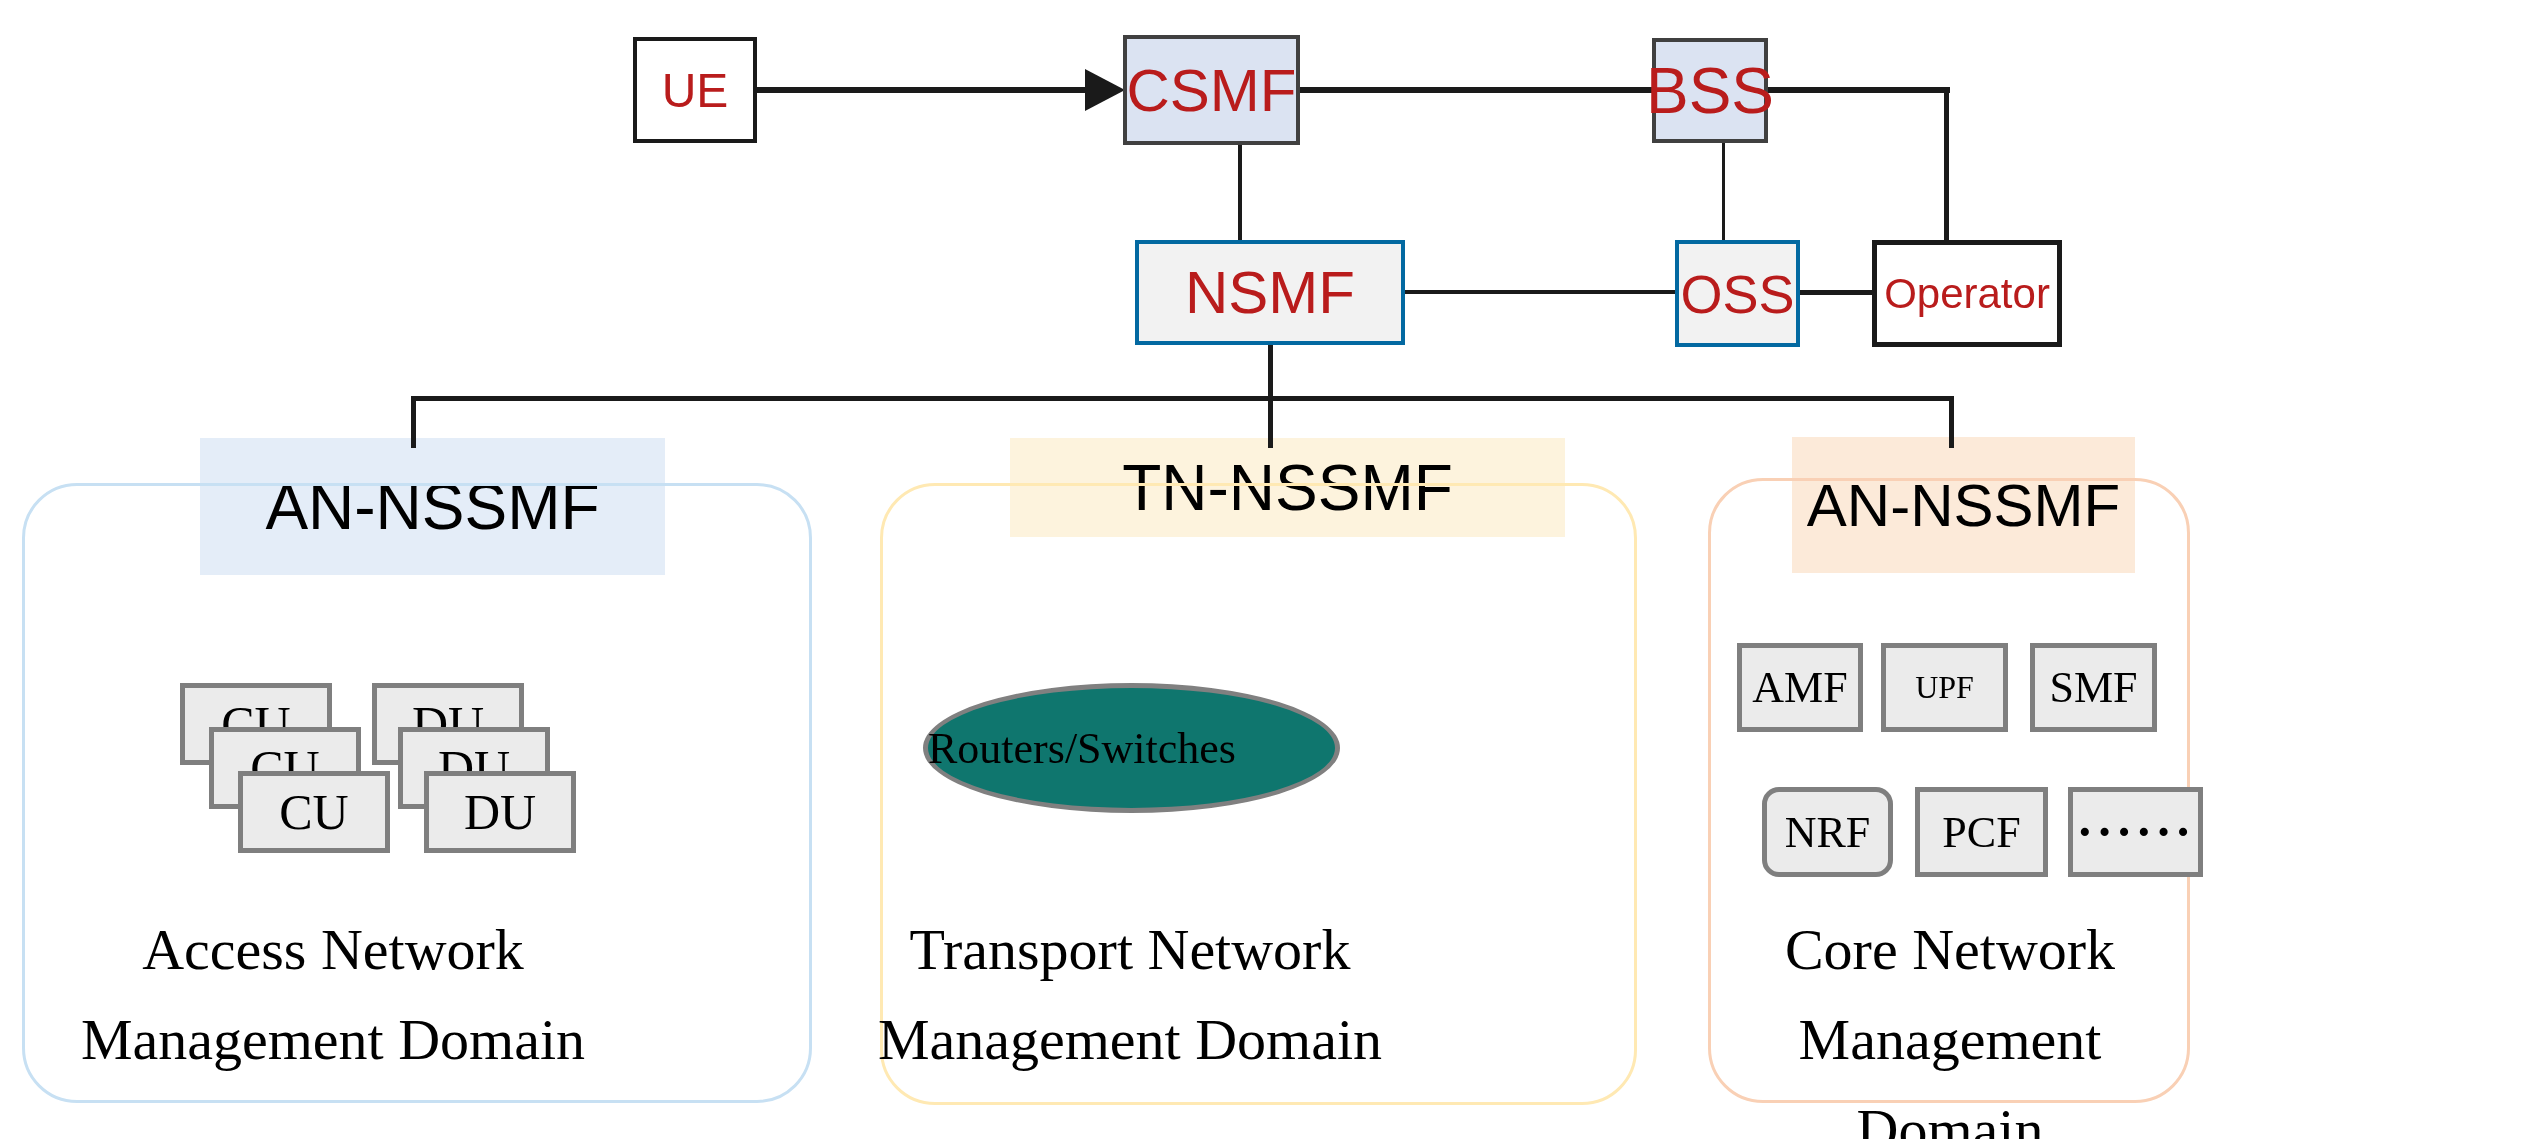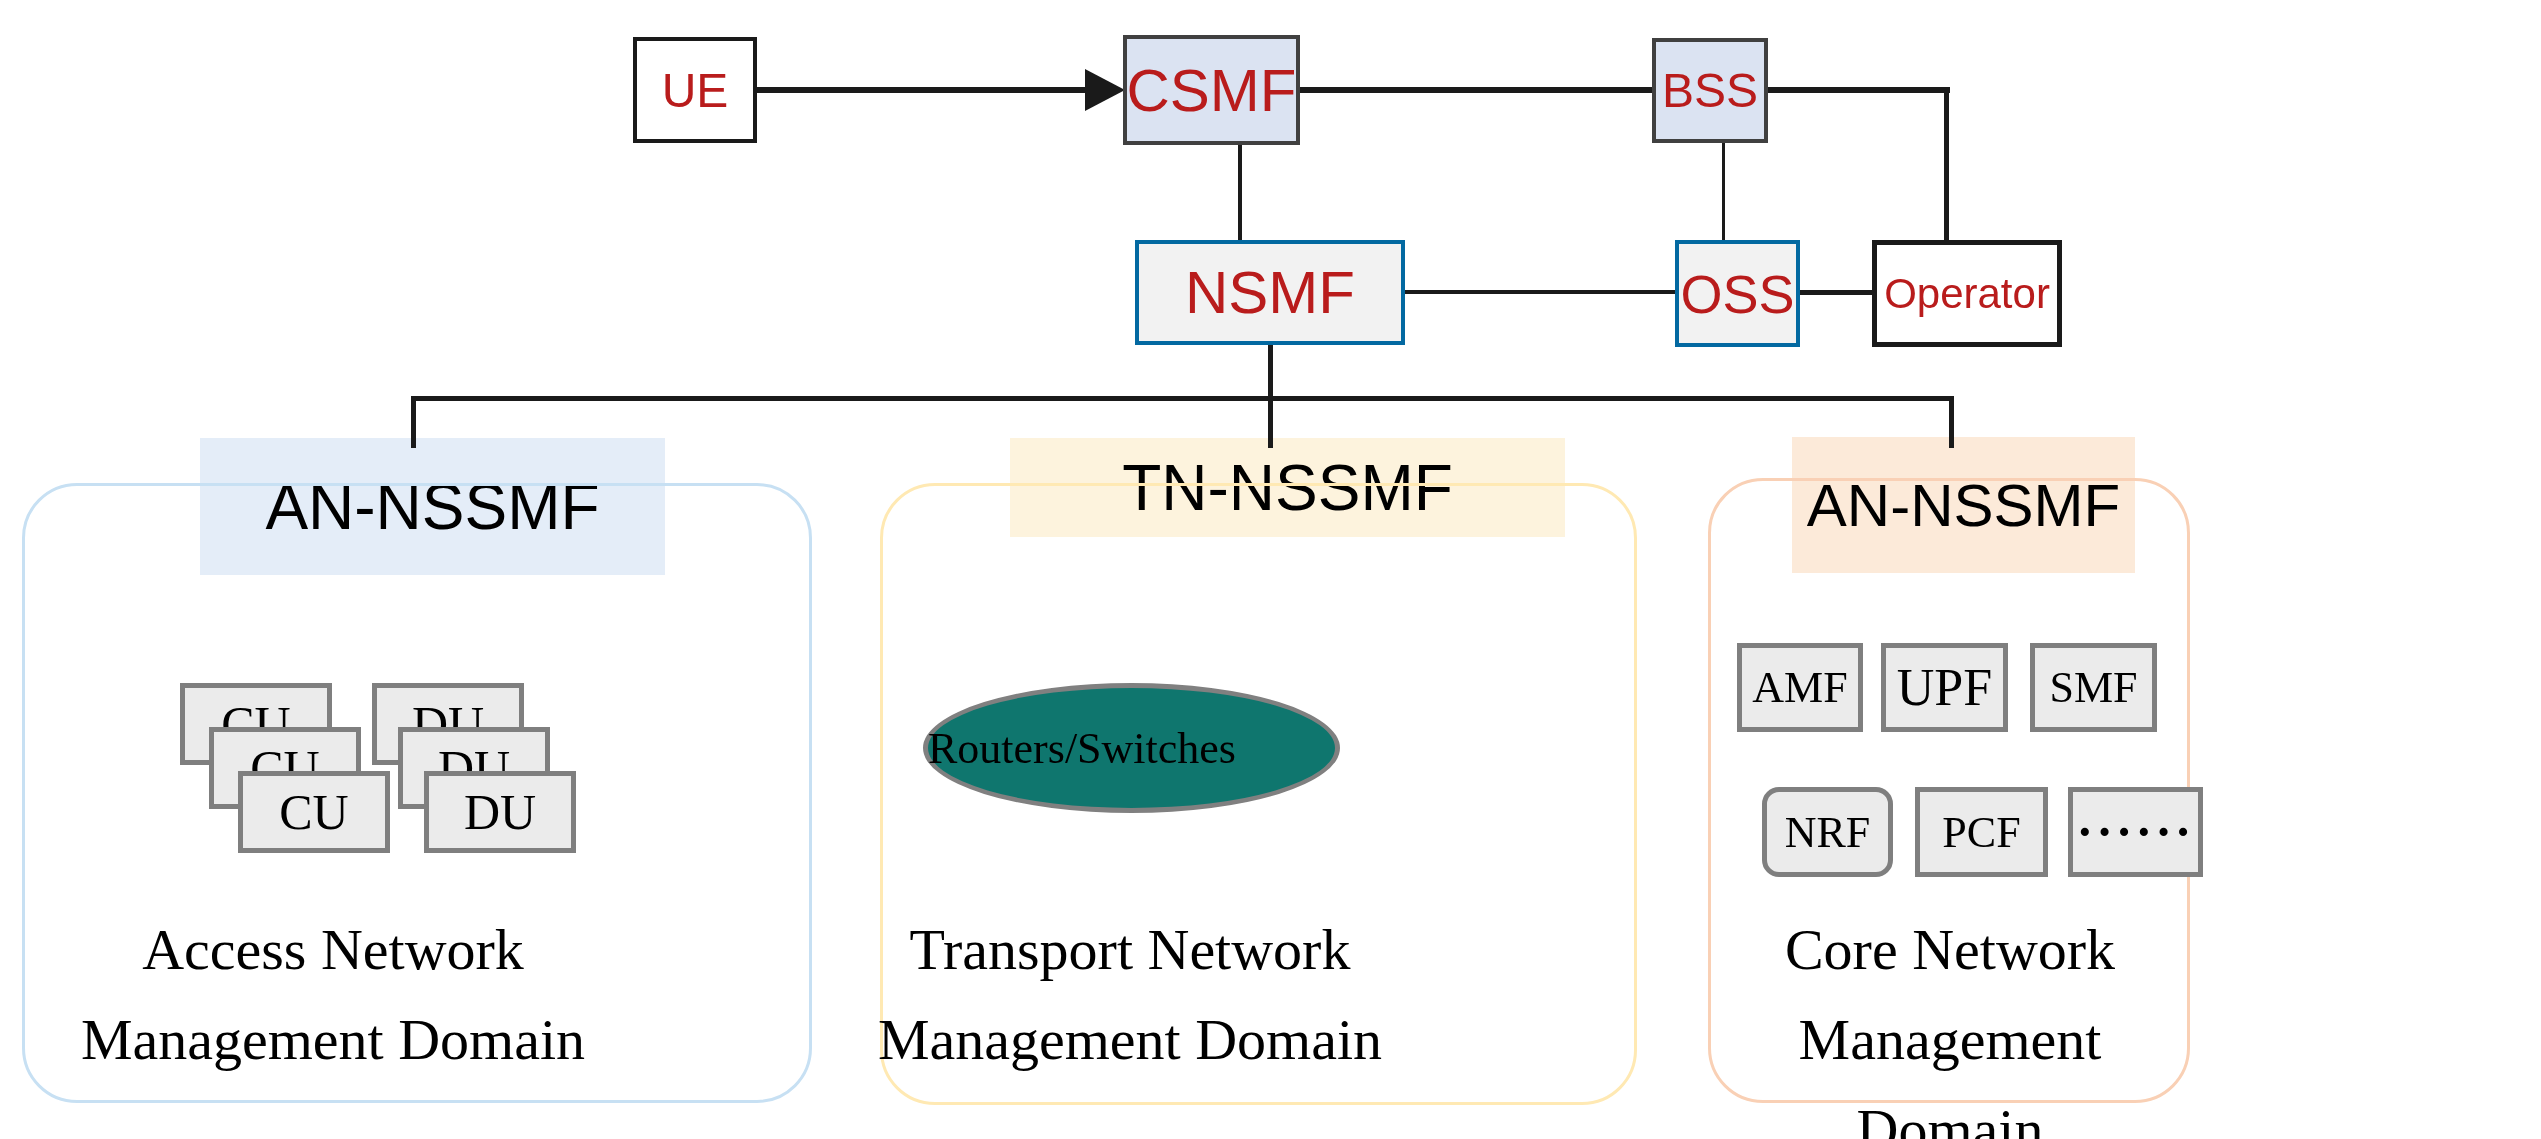--- a/index.html
+++ b/index.html
@@ -81,21 +81,21 @@
   <div class="line" style="left:411px;top:396px;width:5px;height:52px;"></div>
   <div class="line" style="left:1268px;top:396px;width:5px;height:52px;"></div>
   <div class="line" style="left:1949px;top:396px;width:5px;height:52px;"></div>
 
   <div class="box plain" style="left:633px;top:37px;width:124px;height:106px;font-size:48px;">
     <span>UE</span>
   </div>
   <div class="box mgmt" style="left:1123px;top:35px;width:177px;height:110px;font-size:60px;">
     <span>CSMF</span>
   </div>
-  <div class="box mgmt" style="left:1652px;top:38px;width:116px;height:105px;font-size:48px;">
+  <div class="box mgmt" style="left:1652px;top:38px;width:116px;height:105px;font-size:64px;">
     <span>BSS</span>
   </div>
 
   <div class="box support" style="left:1135px;top:240px;width:270px;height:105px;font-size:60px;">
     <span>NSMF</span>
   </div>
   <div class="box support" style="left:1675px;top:240px;width:125px;height:107px;font-size:54px;">
     <span>OSS</span>
   </div>
   <div class="box plain" style="left:1872px;top:240px;width:190px;height:107px;font-size:42px;border-width:5px;">
@@ -143,21 +143,21 @@
     <span>Routers/Switches</span>
   </div>
   <div class="caption" style="left:835px;top:905px;width:590px;">
     <div>Transport Network</div>
     <div>Management Domain</div>
   </div>
 
   <div class="unit" style="left:1737px;top:643px;width:126px;height:89px;font-size:44px;">
     <span>AMF</span>
   </div>
-  <div class="unit" style="left:1881px;top:643px;width:127px;height:89px;font-size:52px;">
+  <div class="unit" style="left:1881px;top:643px;width:127px;height:89px;font-size:32px;">
     <span>UPF</span>
   </div>
   <div class="unit" style="left:2030px;top:643px;width:127px;height:89px;font-size:44px;">
     <span>SMF</span>
   </div>
   <div class="unit" style="left:1762px;top:787px;width:131px;height:90px;font-size:44px;border-radius:17px;">
     <span>NRF</span>
   </div>
   <div class="unit" style="left:1915px;top:787px;width:133px;height:90px;font-size:44px;">
     <span>PCF</span>

